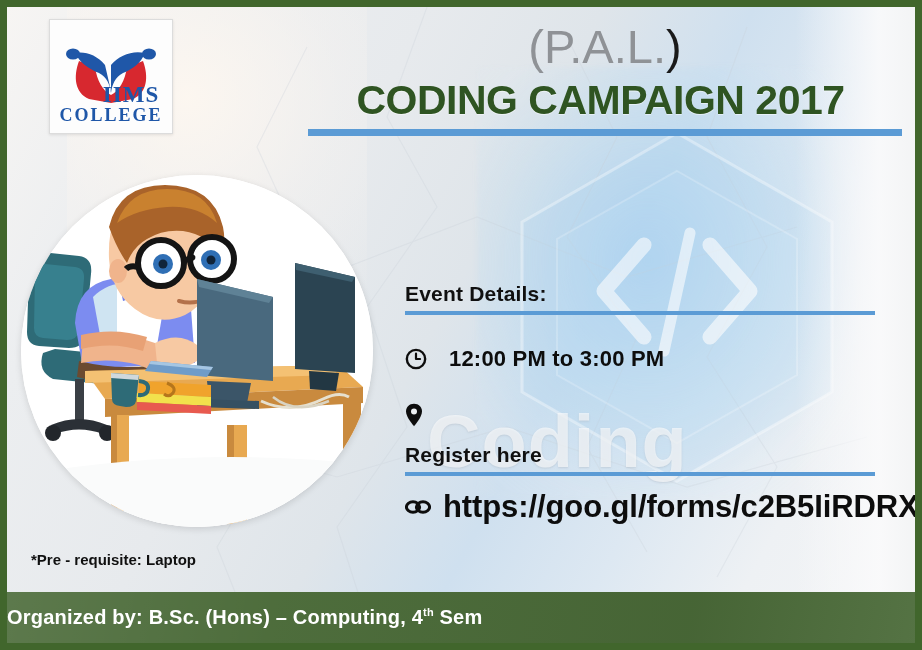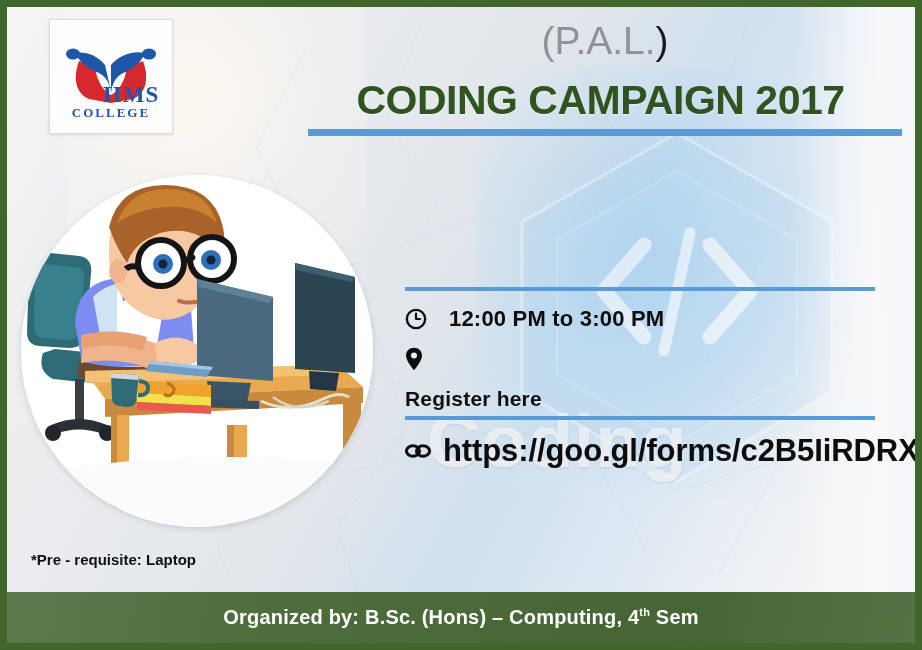--- a/index.html
+++ b/index.html
@@ -110,29 +110,29 @@
   .logo-text {
     position: absolute;
     left: 0; right: 0;
     text-align: center;
     color: #1f57a8;
     font-family: "Liberation Serif", serif;
     font-weight: 700;
     letter-spacing: 1px;
   }
   .logo-iims { top: 62px; font-size: 23px; padding-left: 40px; }
-  .logo-college { top: 85px; font-size: 13px; letter-spacing: 2px; }
+  .logo-college { top: 85px; font-size: 18px; letter-spacing: 2px; }
 
   
   .pal {
     position: absolute;
     left: 300px; top: 12px;
     width: 596px;
     text-align: center;
-    font-size: 39px;
+    font-size: 47px;
     font-weight: 400;
     color: #8f9296;
     letter-spacing: 0px;
   }
   .pal .paren-close { color: #1a1a1a; }
   .main-title {
     position: absolute;
     left: 286px; top: 70px;
     width: 615px;
     text-align: center;
@@ -190,21 +190,21 @@
     margin: 0;
   }
   .section-rule {
     height: 4px;
     background: #5b9bd5;
     margin-top: 5px;
   }
   .row {
     display: flex;
     align-items: center;
-    margin-top: 15px;
+    margin-top: 31px;
   }
   .row-icon {
     width: 44px;
     flex: 0 0 44px;
     display: flex;
     align-items: center;
     justify-content: flex-start;
   }
   .row-text {
     font-size: 22px;
@@ -224,21 +224,20 @@
   }
 
   
   .footer {
     position: absolute;
     left: 0; right: 0; bottom: 0;
     height: 51px;
     background: #4a6a38;
     display: flex;
     align-items: center;
-    justify-content: center;
     overflow: hidden;
   }
   .footer-sheen {
     position: absolute; inset: 0;
     background: linear-gradient(100deg, rgba(255,255,255,0.10) 0%, rgba(255,255,255,0.02) 30%, rgba(0,0,0,0.05) 75%, rgba(255,255,255,0.06) 100%);
     pointer-events: none;
   }
   .footer-text {
     position: relative;
     color: #ffffff;
@@ -379,20 +378,21 @@
       <path d="M118 296 q20 -6 32 6 q6 8 -4 12 l-28 2 q-8 -10 0 -20 Z" fill="#22262b"></path>
 
       <path d="M0 300 q176 -30 352 -10 l0 62 l-352 0 Z" fill="#fafbfb"></path>
     </svg>
   </div>
 
   <div class="prereq">*Pre - requisite: Laptop</div>
 
   <div class="panel">
 
+    <div class="section-head">Event Details:</div>
     <div class="section-rule"></div>
 
     <div class="row">
       <div class="row-icon">
         <svg width="22" height="22" viewBox="0 0 24 24">
           <circle cx="12" cy="12" r="10" fill="none" stroke="#0d0d0d" stroke-width="2.6"></circle>
           <path d="M12 6.2 V12 H16.4" fill="none" stroke="#0d0d0d" stroke-width="2.4" stroke-linecap="round" stroke-linejoin="round"></path>
         </svg>
       </div>
       <div class="row-text">12:00 PM to 3:00 PM</div>

